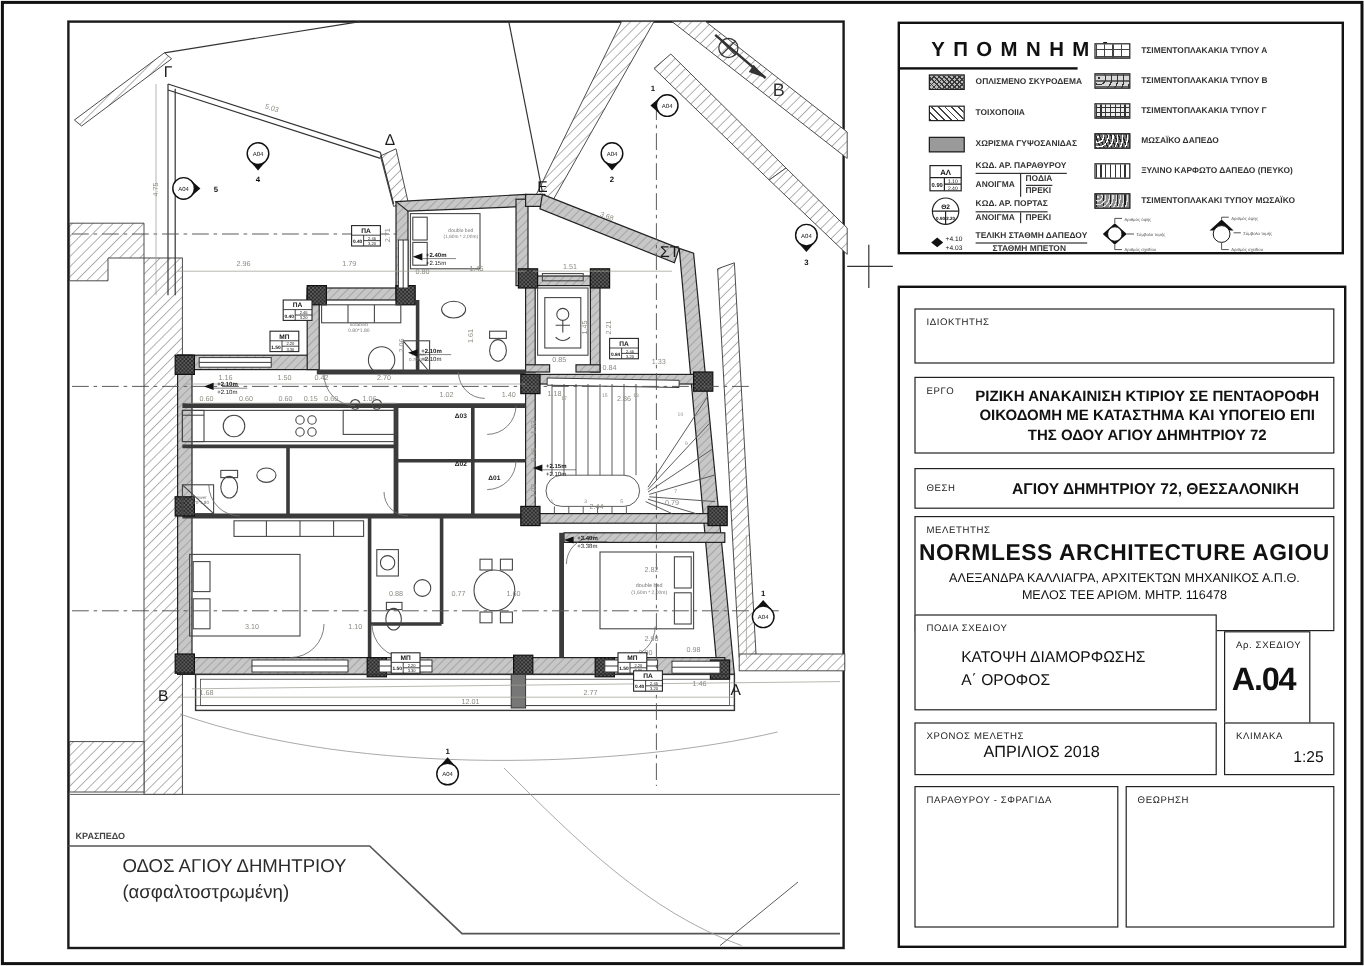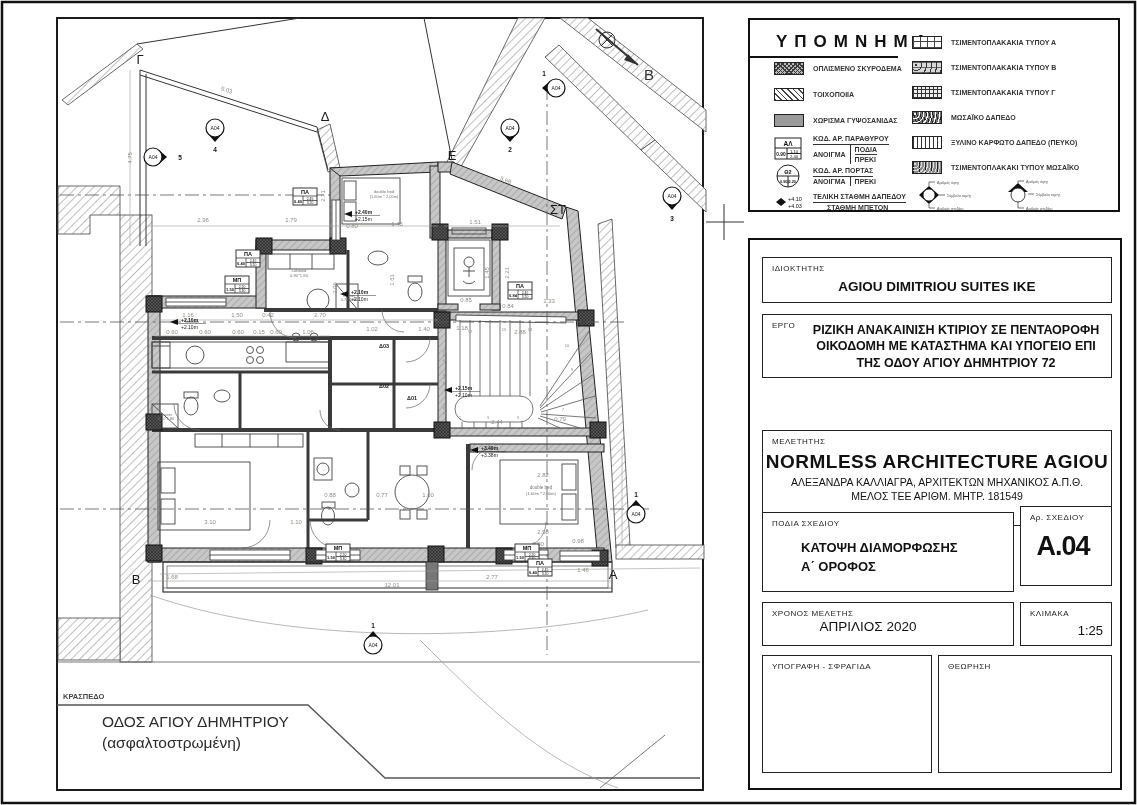--- a/index.html
+++ b/index.html
@@ -36,21 +36,21 @@
   
   #titleblock{position:absolute;left:748px;top:238px;width:374px;height:552px;
     border:2.5px solid #111;background:#fff;color:#111;}
   .tb-box{position:absolute;border:1.5px solid #222;background:#fff;}
   .tb-label{position:absolute;left:9px;top:6px;font-size:8px;color:#222;letter-spacing:0.5px;}
   .tb-owner{position:absolute;left:0;right:0;top:21px;text-align:center;font-size:13.5px;font-weight:bold;}
   .tb-project{position:absolute;left:46px;right:8px;top:7px;text-align:center;font-size:12.5px;font-weight:bold;line-height:1.3;}
   .tb-location{position:absolute;left:60px;right:8px;top:9px;text-align:center;font-size:13px;font-weight:bold;}
   .tb-designer{position:absolute;left:0;right:0;top:20px;text-align:center;font-size:19px;font-weight:bold;letter-spacing:0.5px;}
   .tb-designer-sub{position:absolute;left:0;right:0;top:44px;text-align:center;font-size:10.5px;line-height:1.35;}
-  .tb-subject{position:absolute;left:38px;top:26px;font-size:13px;font-weight:bold;line-height:1.45;}
+  .tb-subject{position:absolute;left:38px;top:26px;font-size:13px;font-weight:normal;line-height:1.45;}
   .tb-number{position:absolute;left:0;right:6px;top:24px;text-align:center;font-size:27px;font-weight:bold;letter-spacing:-1px;}
   .tb-date{position:absolute;left:0;right:40px;top:16px;text-align:center;font-size:13.5px;}
   .tb-scale{position:absolute;right:8px;top:20px;font-size:13px;}
 </style>
 </head>
 <body>
 
 <div id="sheet-wrap">
 
 <svg id="sheet" width="1137" height="805" viewBox="0 0 1137 805">
@@ -622,58 +622,61 @@
       <text x="34" y="17.5" font-size="3.6" fill="#555">Σύμβολο τομής</text>
       <text x="24" y="31.5" font-size="3.6" fill="#555">Αριθμός σχεδίου</text>
     </svg>
   </div>
 </div>
 
 
 <div id="titleblock">
   <div class="tb-box" style="left:12px;top:17px;width:350px;height:46px">
     <div class="tb-label">ΙΔΙΟΚΤΗΤΗΣ</div>
-    <div class="tb-owner">AGIOU DIMITRIOU SUITES IKE</div>
   </div>
   <div class="tb-box" style="left:12px;top:74px;width:350px;height:64px">
     <div class="tb-label">ΕΡΓΟ</div>
     <div class="tb-project">
       <span>ΡΙΖΙΚΗ ΑΝΑΚΑΙΝΙΣΗ ΚΤΙΡΙΟΥ ΣΕ ΠΕΝΤΑΟΡΟΦΗ</span><br>
       <span>ΟΙΚΟΔΟΜΗ ΜΕ ΚΑΤΑΣΤΗΜΑ ΚΑΙ ΥΠΟΓΕΙΟ ΕΠΙ</span><br>
       <span>ΤΗΣ ΟΔΟΥ ΑΓΙΟΥ ΔΗΜΗΤΡΙΟΥ 72</span>
     </div>
   </div>
+  <div class="tb-box" style="left:12px;top:150px;width:350px;height:34px">
+    <div class="tb-label" style="top:11px">ΘΕΣΗ</div>
+    <div class="tb-location">ΑΓΙΟΥ ΔΗΜΗΤΡΙΟΥ 72, ΘΕΣΣΑΛΟΝΙΚΗ</div>
+  </div>
   <div class="tb-box" style="left:12px;top:190px;width:350px;height:96px">
     <div class="tb-label">ΜΕΛΕΤΗΤΗΣ</div>
     <div class="tb-designer">NORMLESS ARCHITECTURE AGIOU</div>
     <div class="tb-designer-sub">
       <span>ΑΛΕΞΑΝΔΡΑ ΚΑΛΛΙΑΓΡΑ, ΑΡΧΙΤΕΚΤΩΝ ΜΗΧΑΝΙΚΟΣ Α.Π.Θ.</span><br>
-      <span>ΜΕΛΟΣ ΤΕΕ ΑΡΙΘΜ. ΜΗΤΡ. 181549</span>
+      <span>ΜΕΛΟΣ ΤΕΕ ΑΡΙΘΜ. ΜΗΤΡ. 116478</span>
     </div>
   </div>
   <div class="tb-box" style="left:12px;top:272px;width:252px;height:80px">
     <div class="tb-label">ΠΟΔΙΑ ΣΧΕΔΙΟΥ</div>
     <div class="tb-subject">
       <span>ΚΑΤΟΨΗ ΔΙΑΜΟΡΦΩΣΗΣ</span><br>
       <span>Α΄ ΟΡΟΦΟΣ</span>
     </div>
   </div>
-  <div class="tb-box" style="left:270px;top:266px;width:92px;height:80px">
+  <div class="tb-box" style="left:270px;top:286px;width:72px;height:80px">
     <div class="tb-label">Αρ. ΣΧΕΔΙΟΥ</div>
     <div class="tb-number">A.04</div>
   </div>
   <div class="tb-box" style="left:12px;top:362px;width:252px;height:44px">
     <div class="tb-label">ΧΡΟΝΟΣ ΜΕΛΕΤΗΣ</div>
-    <div class="tb-date">ΑΠΡΙΛΙΟΣ  2020</div>
+    <div class="tb-date">ΑΠΡΙΛΙΟΣ  2018</div>
   </div>
   <div class="tb-box" style="left:270px;top:362px;width:92px;height:44px">
     <div class="tb-label">ΚΛΙΜΑΚΑ</div>
     <div class="tb-scale">1:25</div>
   </div>
   <div class="tb-box" style="left:12px;top:415px;width:170px;height:118px">
-    <div class="tb-label">ΥΠΟΓΡΑΦΗ - ΣΦΡΑΓΙΔΑ</div>
+    <div class="tb-label">ΠΑΡΑΘΥΡΟΥ - ΣΦΡΑΓΙΔΑ</div>
   </div>
   <div class="tb-box" style="left:188px;top:415px;width:174px;height:118px">
     <div class="tb-label">ΘΕΩΡΗΣΗ</div>
   </div>
 </div>
 
 </div>
 
 </body></html>

